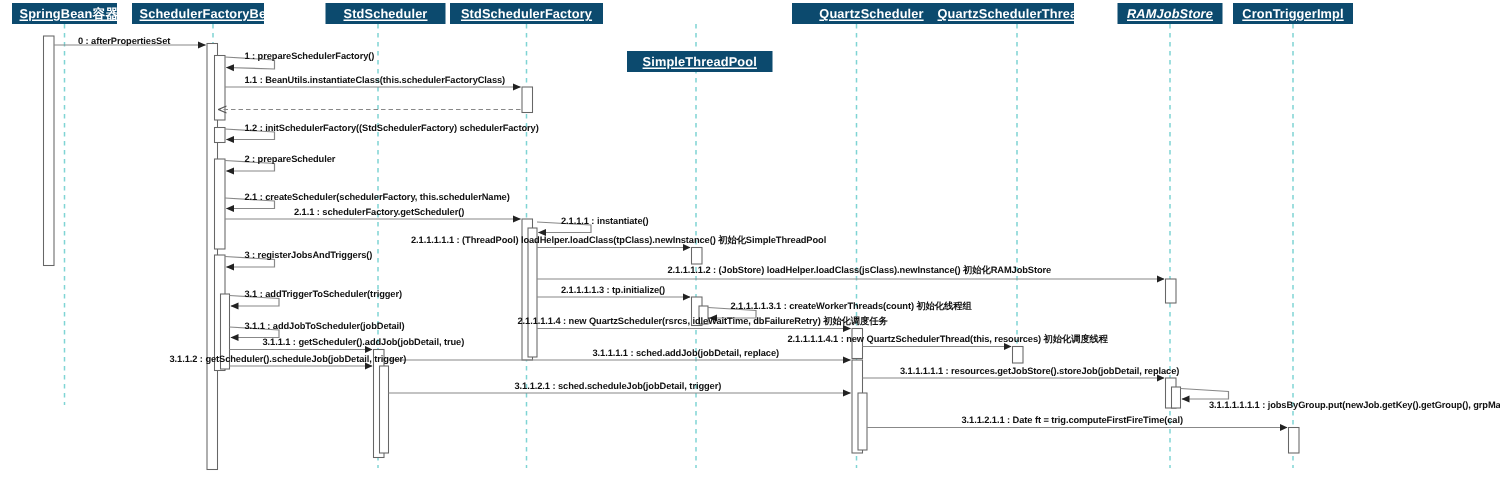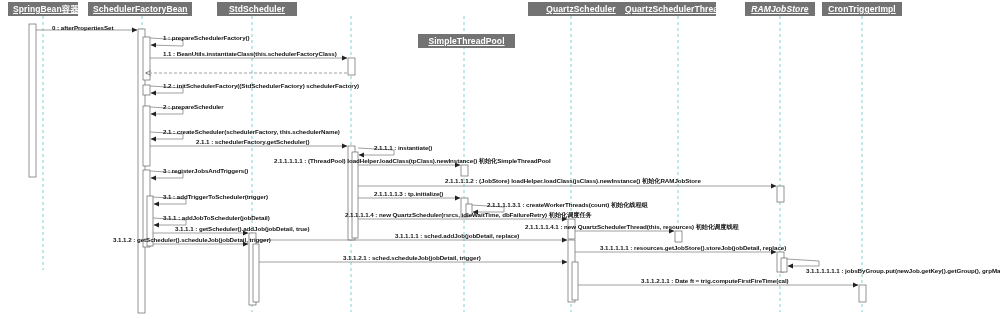--- a/index.html
+++ b/index.html
@@ -19,21 +19,21 @@
   }
   svg#seq-svg {
     position: absolute;
     left: 0;
     top: 0;
     width: 1000px;
     height: 319px;
   }
   .participant-box {
     position: absolute;
-    background: #737373;
+    background: #0c4a6e;
     color: #ffffff;
     font-size: 8.5px;
     font-weight: bold;
     text-decoration: underline;
     text-align: center;
     line-height: 14px;
     height: 14px;
     white-space: nowrap;
     box-sizing: border-box;
     padding: 0 5px;
@@ -125,22 +125,23 @@
       <line x1="153" y1="244" x2="248" y2="244" marker-end="url(#arrow-filled)"></line>
       <line x1="259" y1="240" x2="567" y2="240" marker-end="url(#arrow-filled)"></line>
       <line x1="575" y1="252" x2="776" y2="252" marker-end="url(#arrow-filled)"></line>
       <line x1="259" y1="262" x2="567" y2="262" marker-end="url(#arrow-filled)"></line>
       <path d="M787,259 L819,261 L819,266 L788,266" marker-end="url(#arrow-filled)"></path>
       <line x1="578" y1="285" x2="858" y2="285" marker-end="url(#arrow-filled)"></line>
     </g>
   </svg>
 
   <div class="participant-box" style="left:8px;  top:2px; width:70px;">SpringBean容器</div>
-  <div class="participant-box" style="left:88px; top:2px; width:104px;">SchedulerFactoryBean</div>
+  <div class="participant-box" style="left:88px; top:2px; width:88px;">SchedulerFactoryBean</div>
   <div class="participant-box" style="left:217px;top:2px; width:80px;">StdScheduler</div>
+  <div class="participant-box" style="left:300px;top:2px; width:102px;">StdSchedulerFactory</div>
   <div class="participant-box" style="left:418px;top:2px; width:97px;margin-top:32px;">SimpleThreadPool</div>
   <div class="participant-box" style="left:528px;top:2px; width:106px;">QuartzScheduler</div>
   <div class="participant-box" style="left:620px;top:2px; width:96px;">QuartzSchedulerThread</div>
   <div class="participant-box" style="left:745px;top:2px; width:70px;font-style:italic;">RAMJobStore</div>
   <div class="participant-box" style="left:822px;top:2px; width:80px;">CronTriggerImpl</div>
 
   <div class="msg-label" style="left:52px;  top:24px;">0 : afterPropertiesSet</div>
   <div class="msg-label" style="left:163px; top:34px;">1 : prepareSchedulerFactory()</div>
   <div class="msg-label" style="left:163px; top:50px;">1.1 : BeanUtils.instantiateClass(this.schedulerFactoryClass)</div>
   <div class="msg-label" style="left:163px; top:82px;">1.2 : initSchedulerFactory((StdSchedulerFactory) schedulerFactory)</div>

